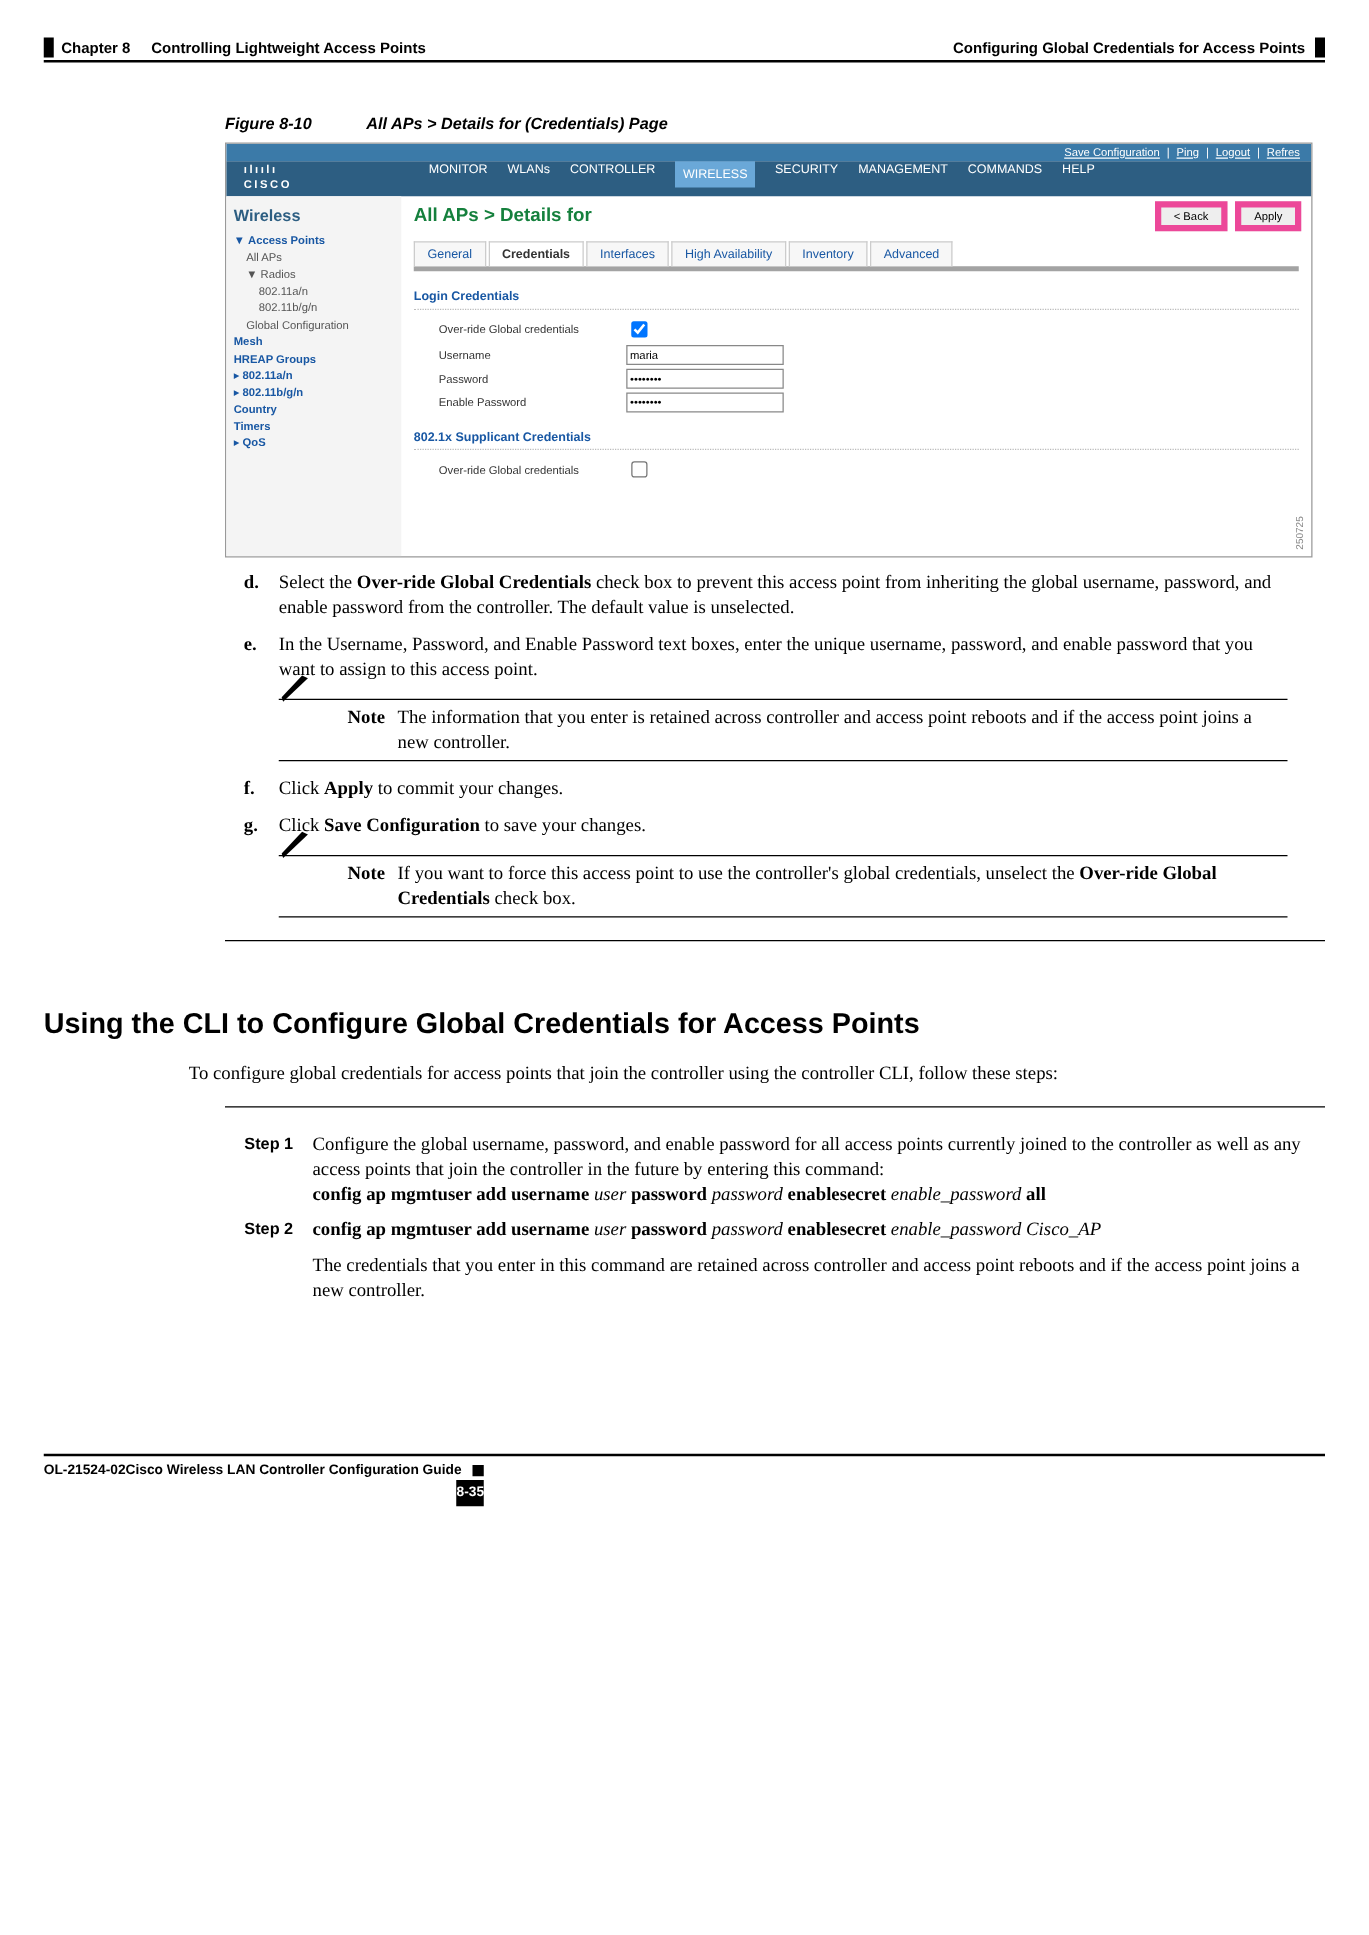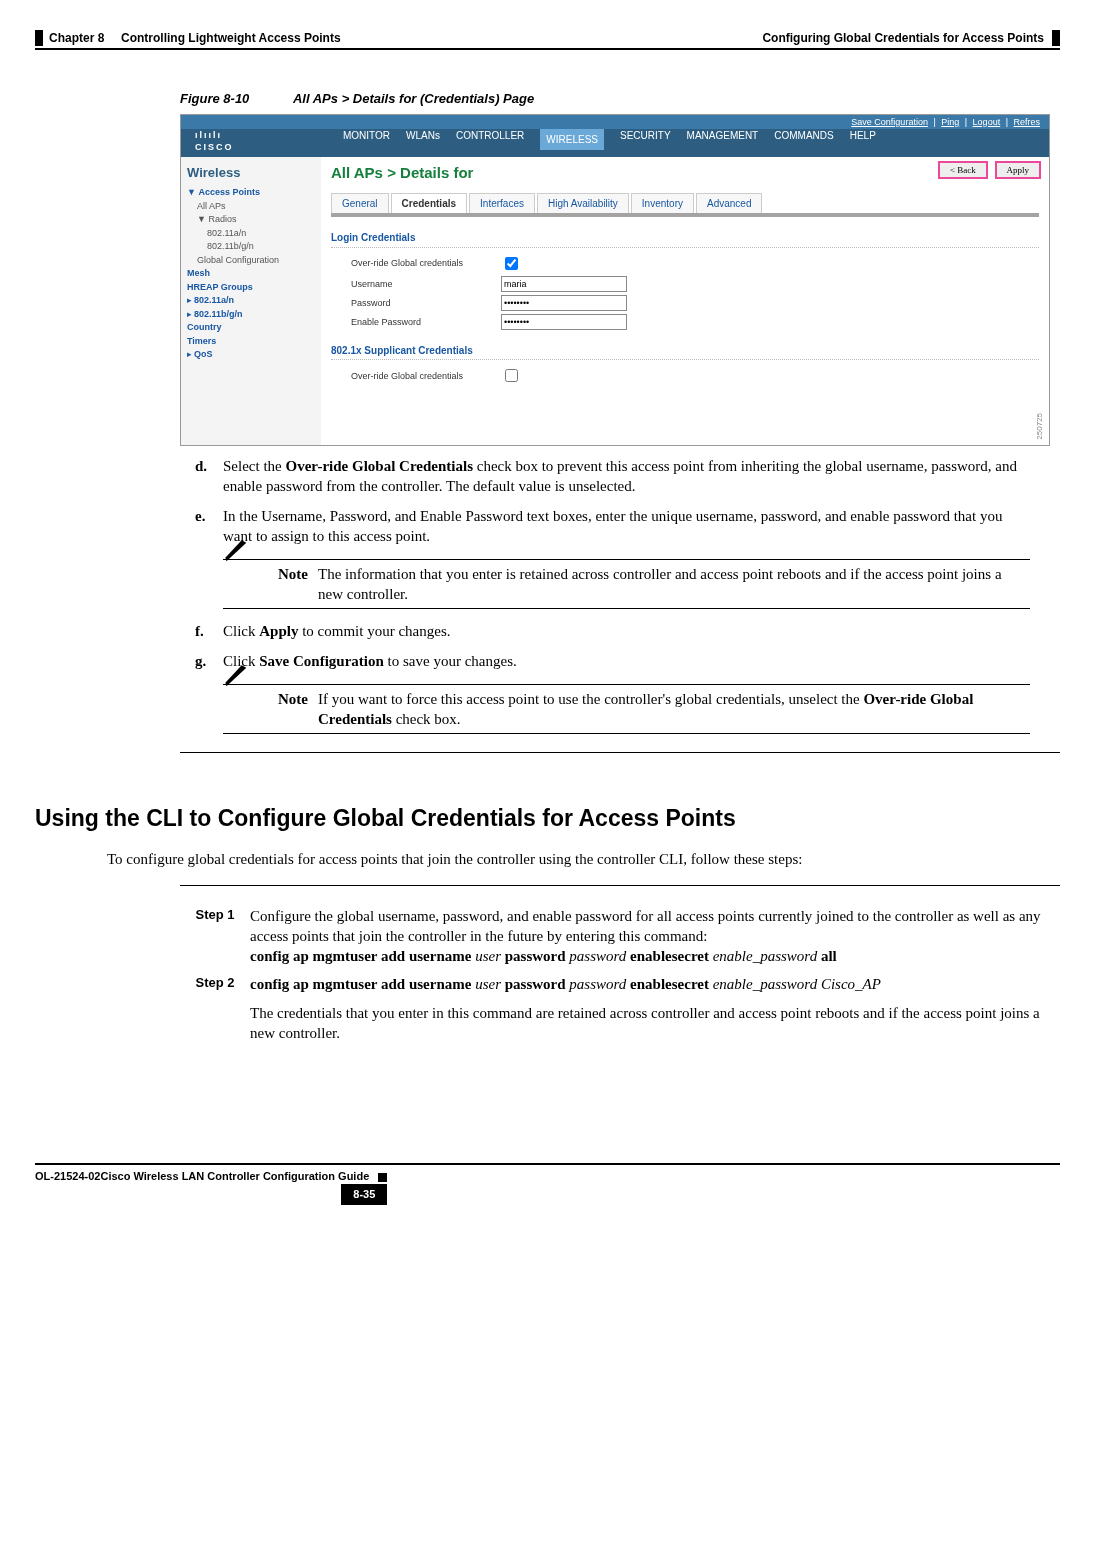--- a/index.html
+++ b/index.html
@@ -70,21 +70,21 @@
     color: #1857a3;
     line-height: 1.5;
     box-sizing: border-box;
   }
   .shot .side .stitle { color:#2d5e82; font-weight:bold; font-size:13px; margin-bottom:4px;}
   .shot .side .sub { margin-left: 10px; color:#555;}
   .shot .side .sub2 { margin-left: 20px; color:#555;}
   .shot .main { flex:1; padding: 6px 10px; position:relative;}
   .shot .crumb { color:#15803d; font-weight:bold; font-size:15px; margin:0 0 10px 0;}
   .shot .buttons { position:absolute; top:4px; right:8px; }
-  .shot .btn { display:inline-block; font-size:9px; border:2px solid #ec4899; background:#eee; padding:1px 10px; margin-left:4px;font-family:Liberation Serif, serif;}
+  .shot .btn { display:inline-block; font-size:9px; border:5px solid #ec4899; background:#eee; padding:1px 10px; margin-left:4px;}
   .shot .tabs { display:flex; gap:2px; border-bottom:4px solid #a3a3a3; font-size:10px;}
   .shot .tab { padding:3px 10px; color:#1857a3; border:1px solid #ccc; border-bottom:none; background:#f7f7f7;}
   .shot .tab.active { background:#fff; color:#333; font-weight:bold; }
   .shot .sec { color:#1857a3; font-weight:bold; font-size:10px; margin:14px 0 6px 0; border-bottom:1px dotted #bbb; padding-bottom:2px;}
   .shot .row { display:flex; align-items:center; margin:3px 0 3px 20px; font-size:9px;}
   .shot .row .lbl { width:150px; color:#333;}
   .shot .row input[type=text]{ font-size:9px; width:120px; height:12px; border:1px solid #888;}
   .shot .figid { position:absolute; right:3px; bottom:5px; font-size:8px; color:#888; writing-mode: vertical-rl; transform: rotate(180deg);}
   
   .body-col { margin-left: 160px; margin-right: 30px; }
@@ -117,21 +117,21 @@
     margin-top: 120px;
     border-top: 2px solid #000;
     padding-top: 4px;
     display:flex; 
     font-family: Arial, Helvetica, sans-serif;
     font-size: 11px;
     font-weight:bold;
   }
   .footer .fr { text-align:right; }
   .footer .pgwrap { display:flex; align-items:center; }
-  .footer .pg { background:#000; color:#fff; padding:3px 12px; margin-left:10px; }
+  .footer .pg { background:#000; color:#fff; padding:3px 0; margin-left:10px; }
   .footer .sq { width:9px; height:9px; background:#000; display:inline-block; margin-left:6px; vertical-align:middle;}
 </style>
 </head>
 <body>
 
 <div class="hdr">
   <div class="hdr-left">
     <span>Chapter 8</span>&nbsp;&nbsp;&nbsp;&nbsp;
     <span>Controlling Lightweight Access Points</span>
   </div>
@@ -268,21 +268,21 @@
     <div class="ntxt">
       <span>If you want to force this access point to use the controller's global credentials, unselect the </span><b>Over-ride Global Credentials</b><span> check box.</span>
     </div>
   </div>
 </div>
 
 <div class="big-rule"></div>
 
 <h2 class="sec">Using the CLI to Configure Global Credentials for Access Points</h2>
 
-<div class="body-col" style="margin-left:72px;">
+<div class="body-col" style="margin-left:116px;">
   <p>To configure global credentials for access points that join the controller using the controller CLI, follow these steps:</p>
 </div>
 
 <div class="steps">
   <div class="steptbl">
     <div class="sn">Step 1</div>
     <div class="st">
       <div>Configure the global username, password, and enable password for all access points currently joined to the controller as well as any access points that join the controller in the future by entering this command:</div>
       <div class="cmd">
         <span>config ap mgmtuser add username </span><i>user</i><span> password </span><i>password</i><span> enablesecret </span><i>enable_password</i><span> all</span>

